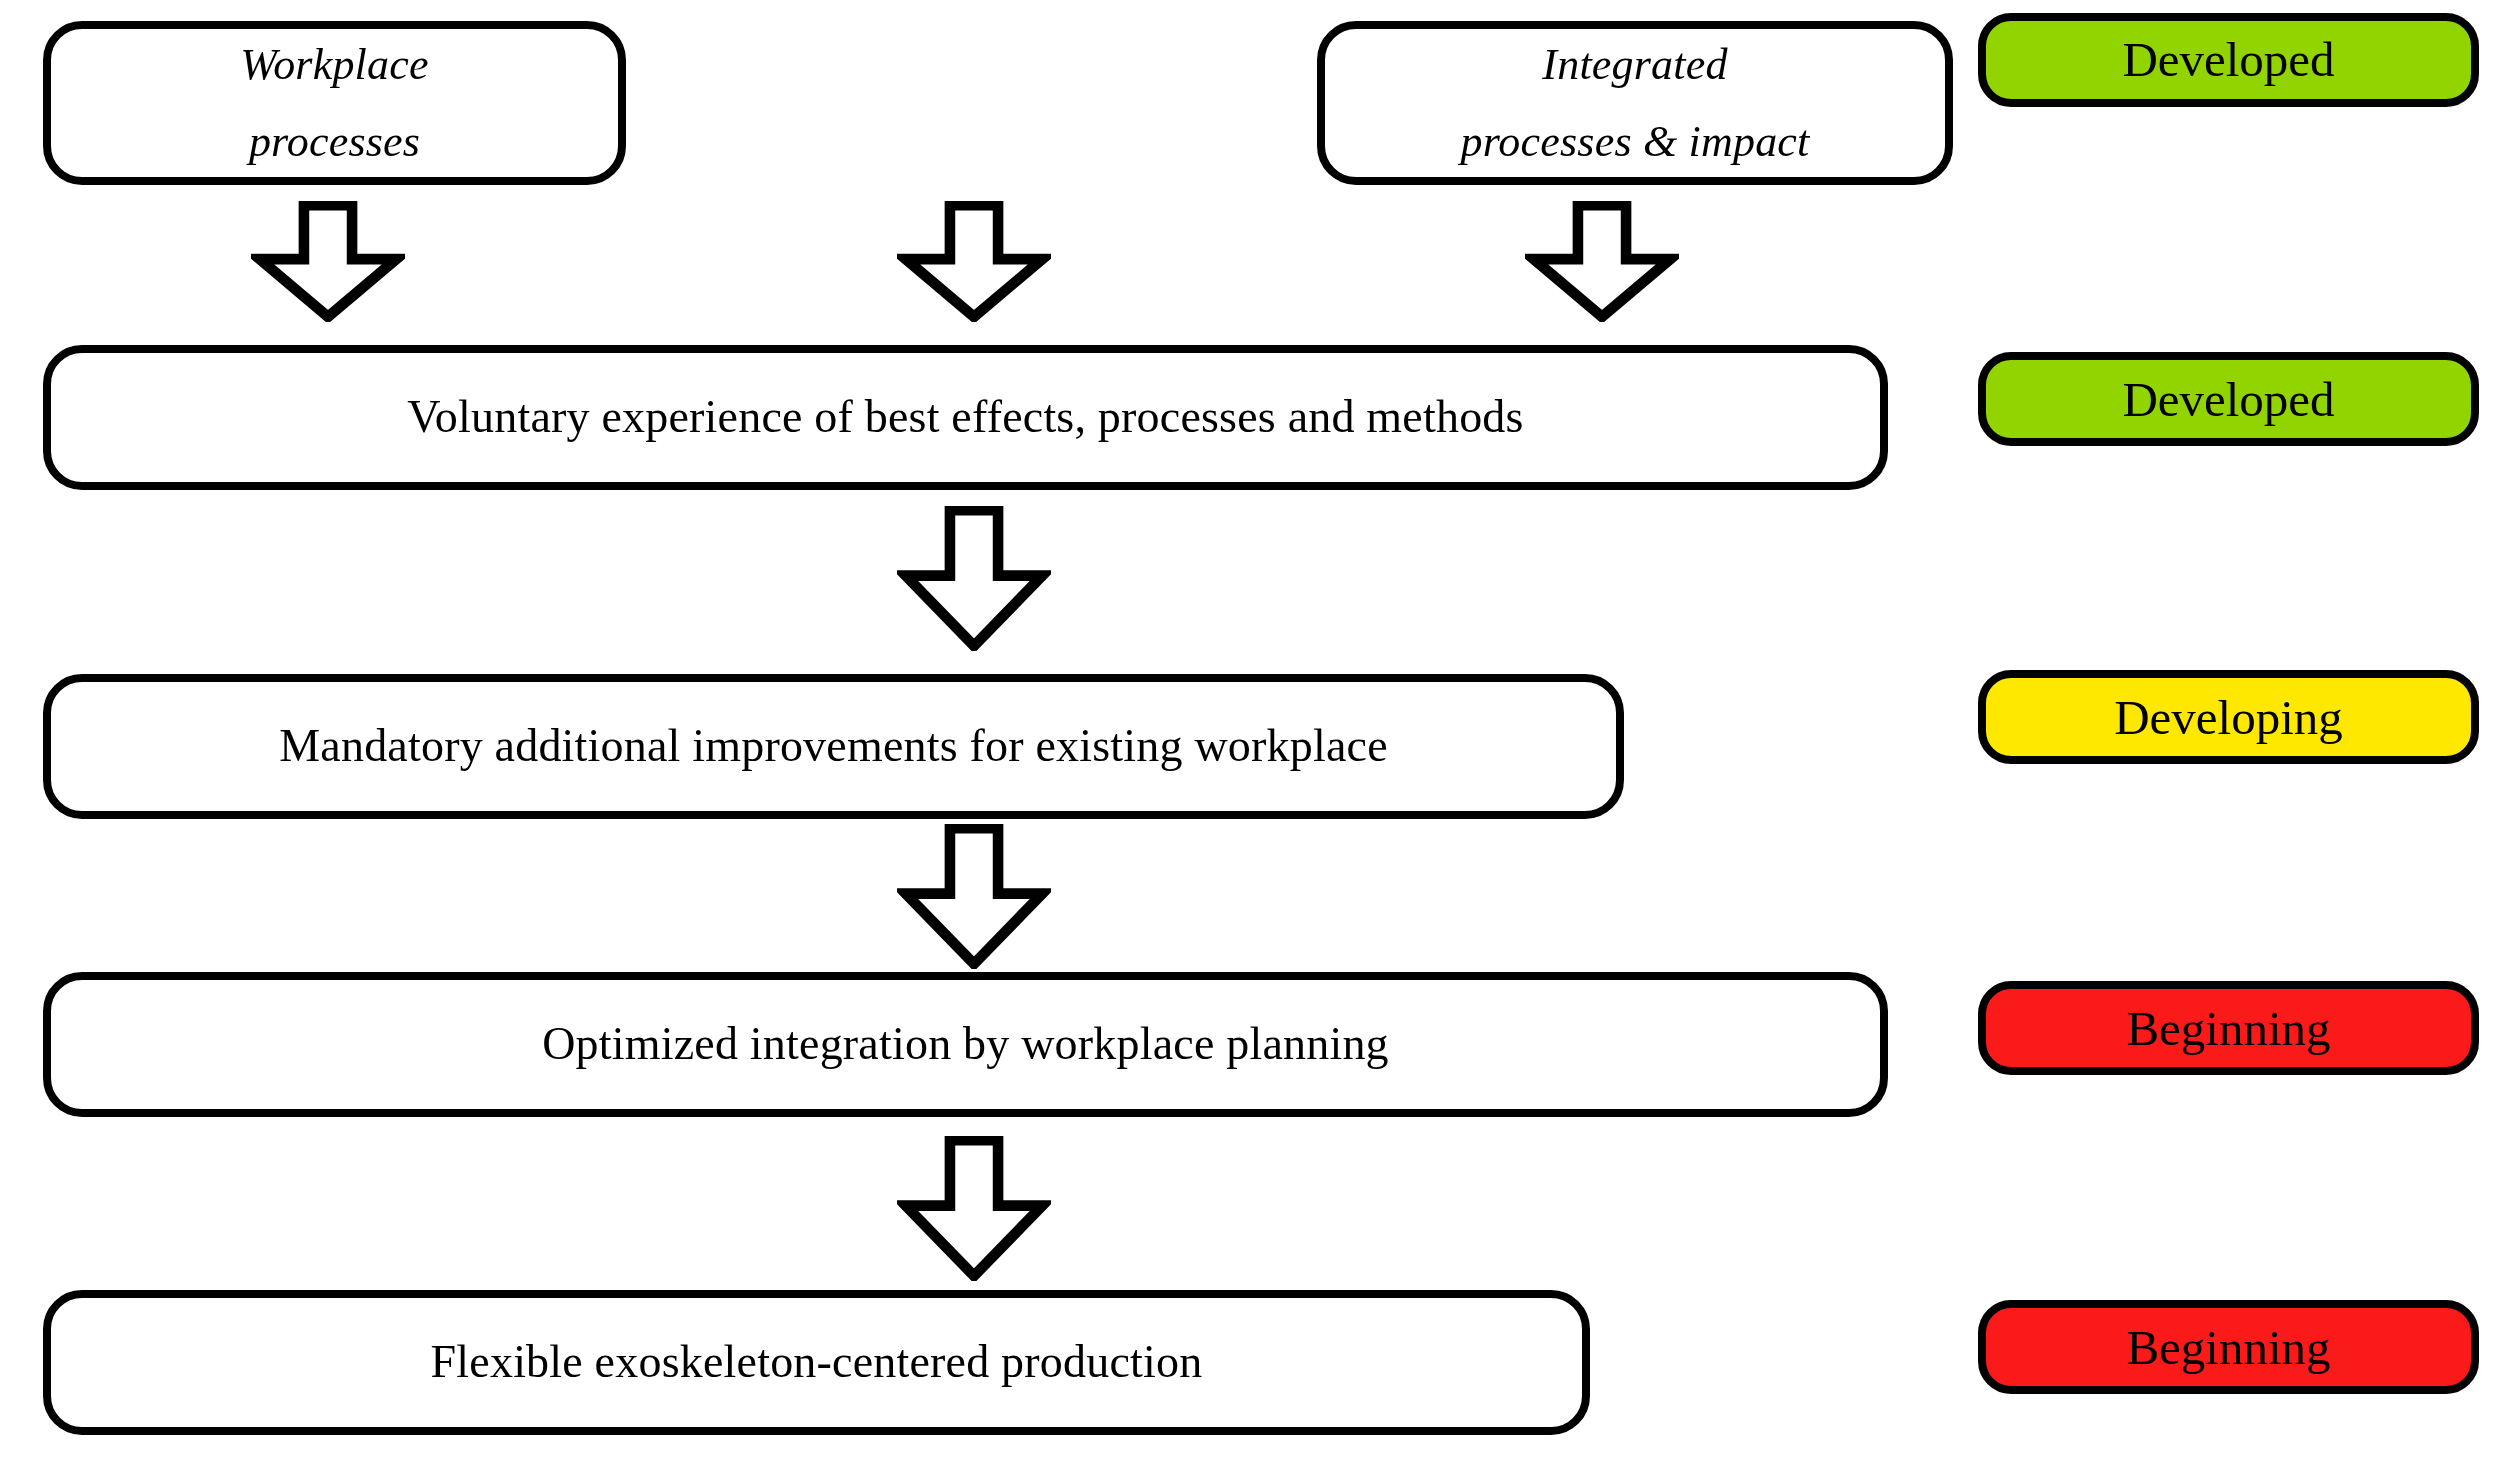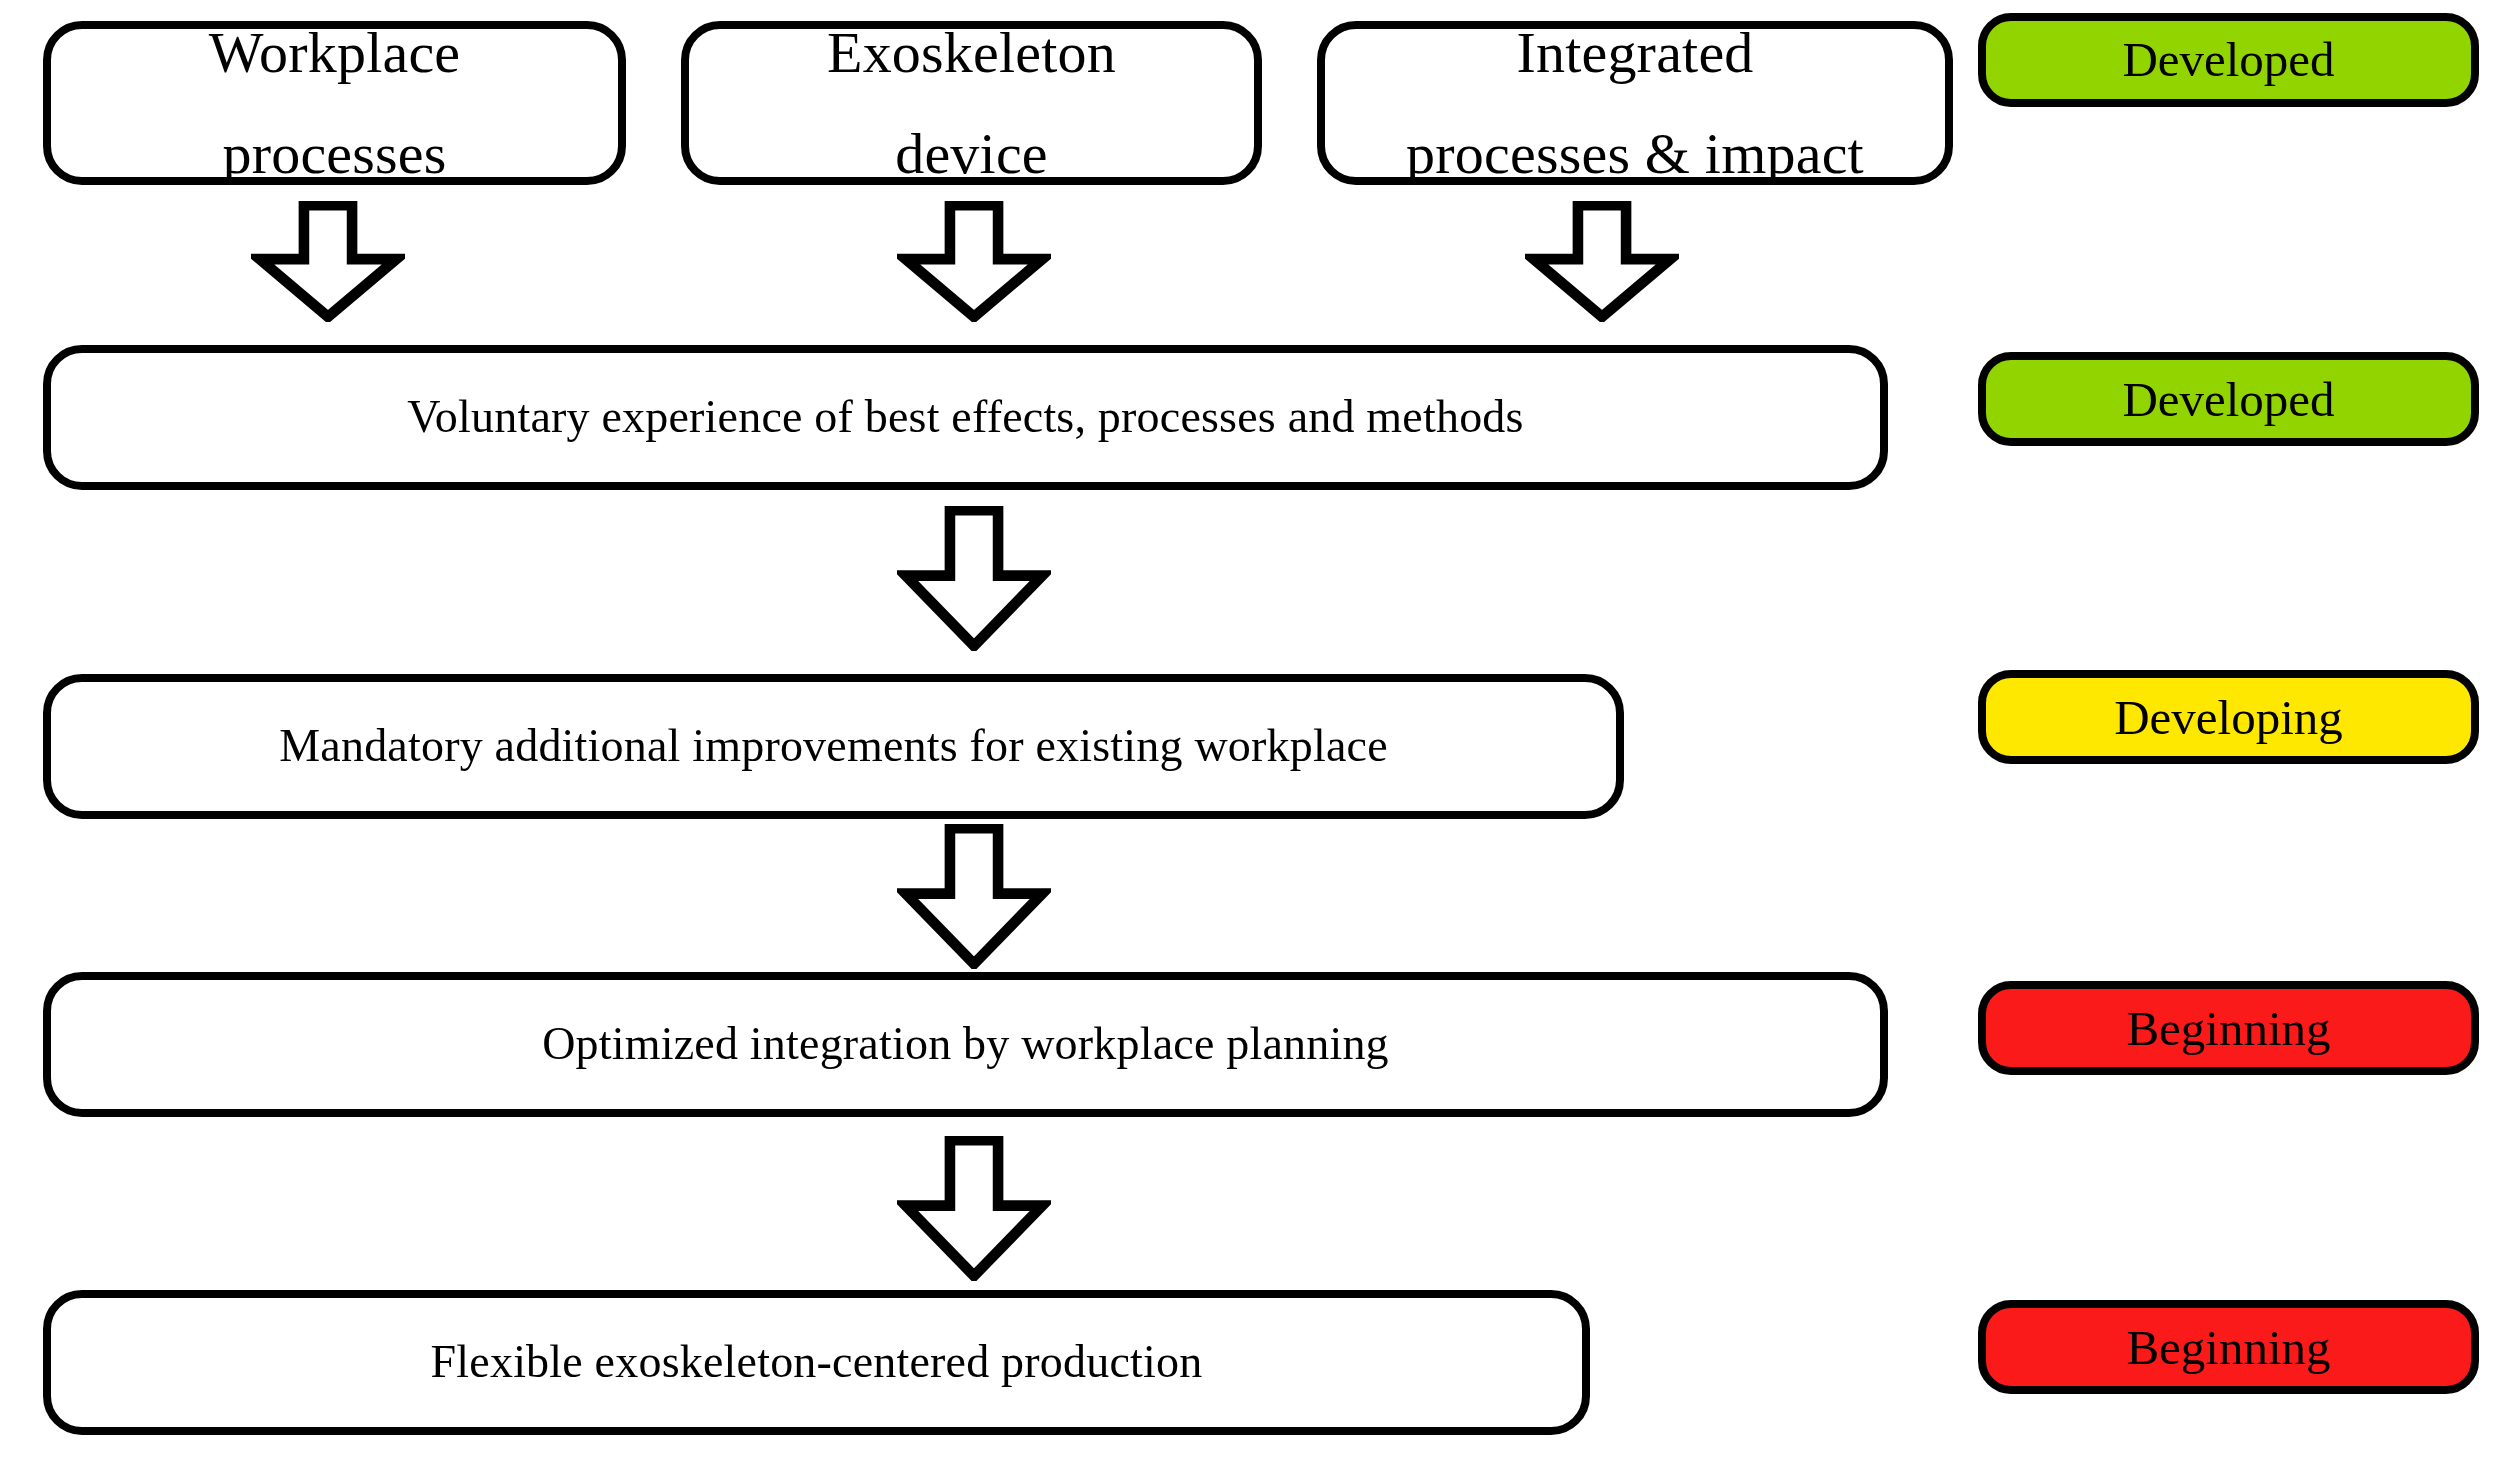--- a/index.html
+++ b/index.html
@@ -36,22 +36,23 @@
   .pbox .ptext {
     display: block;
     width: 100%;
     padding: 0 13.5px;
     font-size: 44px;
     letter-spacing: 0.2px;
   }
 
   
   .pbox.top .ptext {
-    font-size: 58px;
+    font-size: 44px;
     line-height: 1.75;
+    font-style: italic;
   }
 
   
   .pbox.wide .ptext {
     font-size: 46px;
   }
 
   
   .badge {
     position: absolute;
@@ -76,23 +77,20 @@
 </style>
 </head>
 <body>
 
 <div id="canvas">
 
   <div class="pbox top" style="left:43px; top:21px; width:583px; height:164px;">
     <span class="ptext"><span>Workplace</span><br><span>processes</span></span>
   </div>
 
-  <div class="pbox top" style="left:681px; top:21px; width:581px; height:164px;">
-    <span class="ptext"><span>Exoskeleton</span><br><span>device</span></span>
-  </div>
 
   <div class="pbox top" style="left:1317px; top:21px; width:636px; height:164px;">
     <span class="ptext"><span>Integrated</span><br><span>processes &amp; impact</span></span>
   </div>
 
   <div class="arrow" style="left:251px; top:201px; width:154px; height:121px;">
     <svg width="154" height="121" viewBox="0 0 160 125">
       <polygon points="55,4 105,4 105,60 151,60 80,120 9,60 55,60" fill="#ffffff" stroke="#000000" stroke-width="11" stroke-linejoin="miter"></polygon>
     </svg>
   </div>

